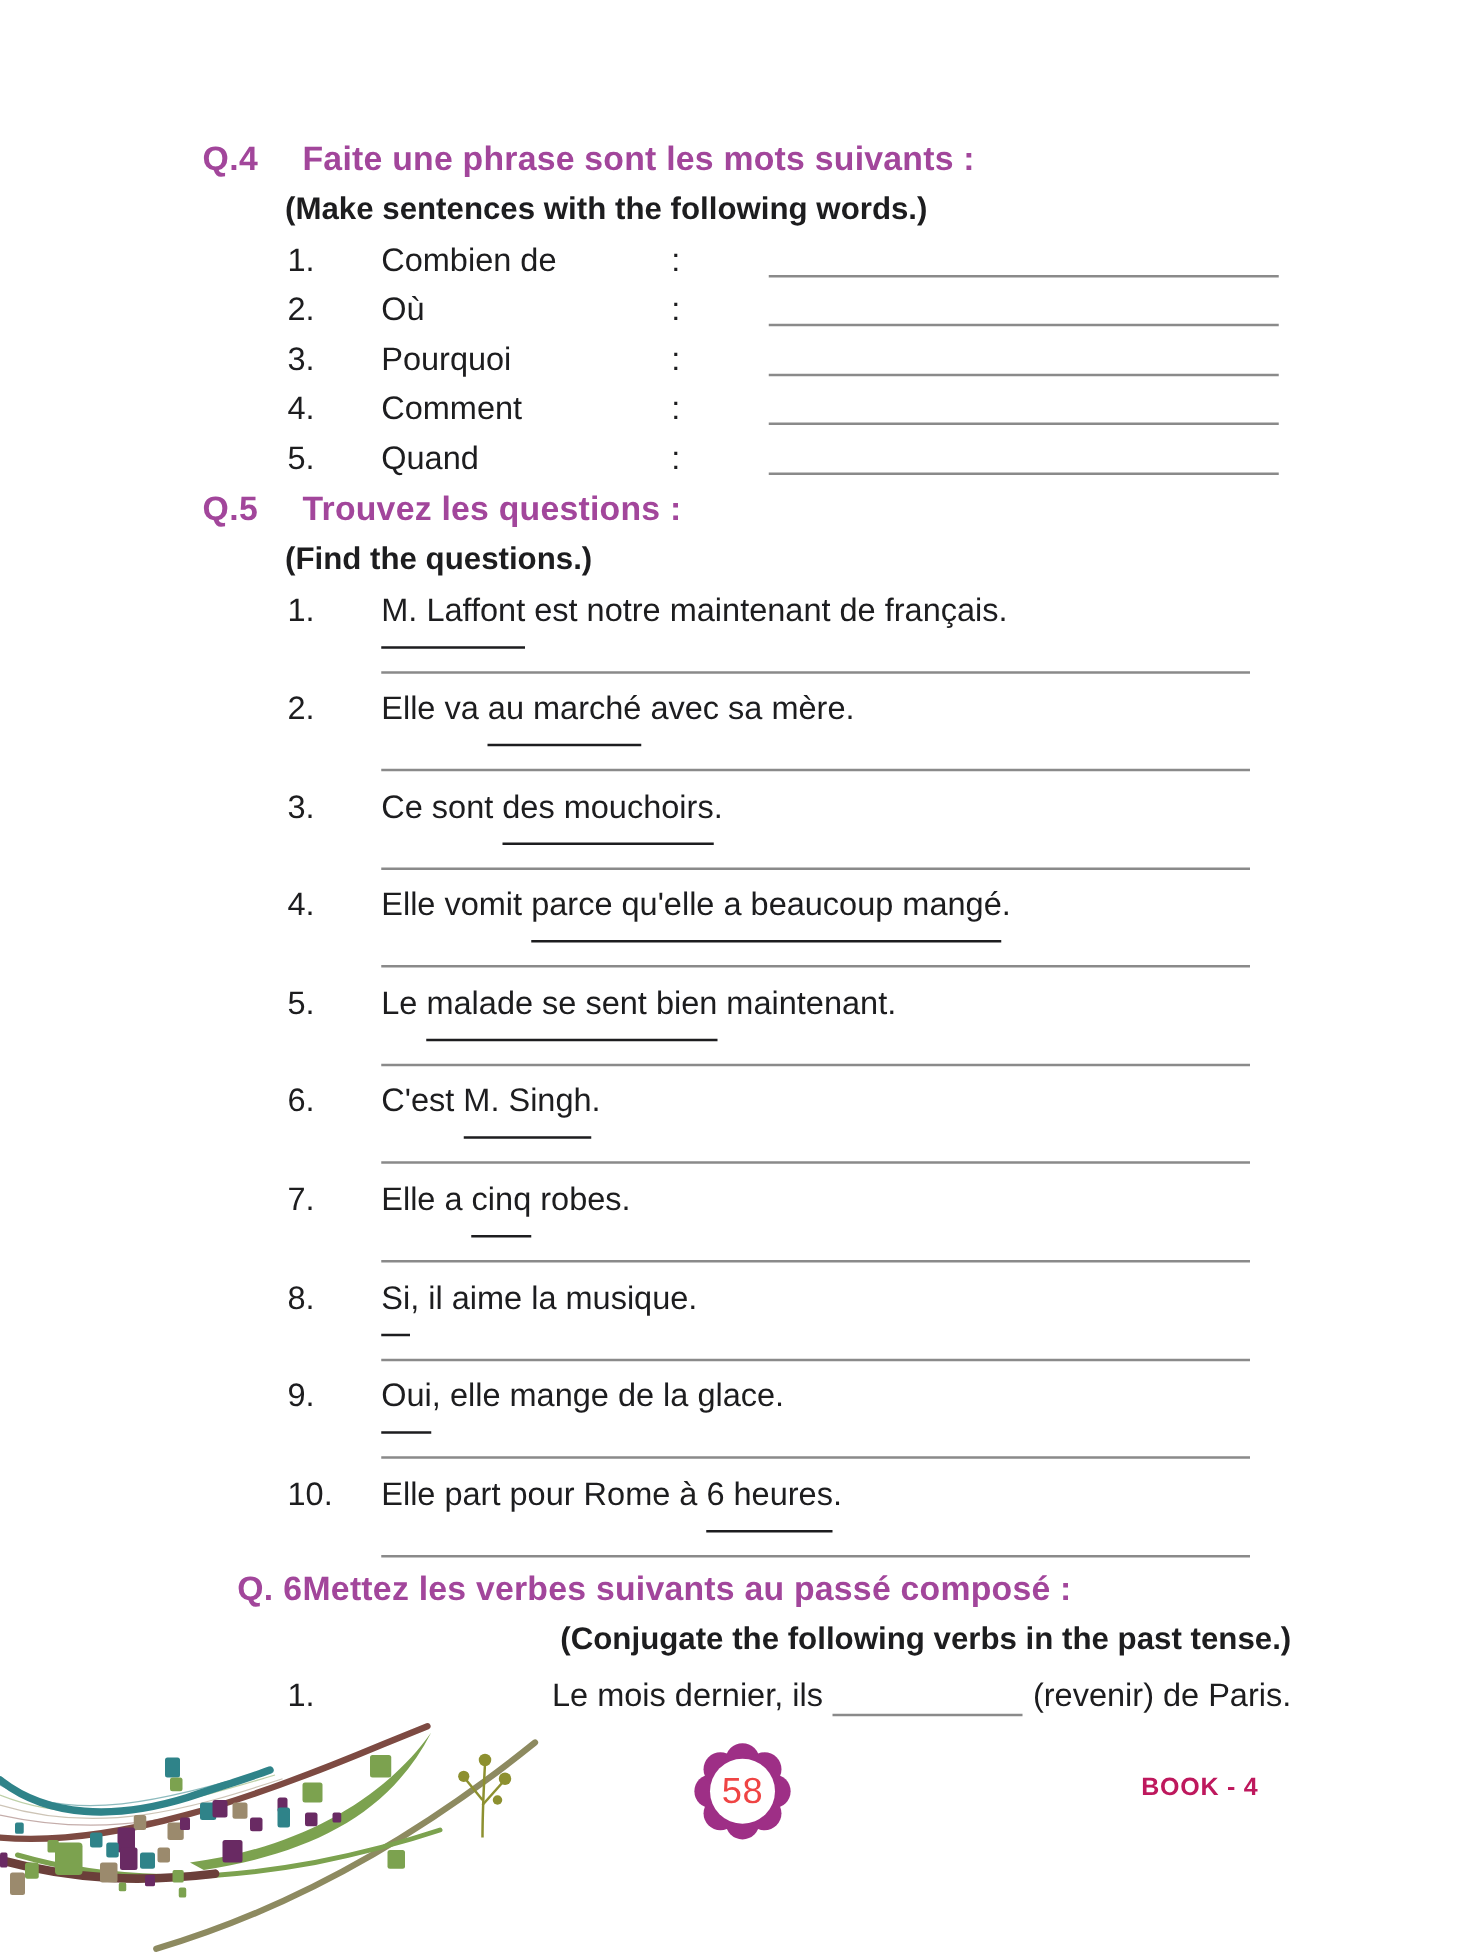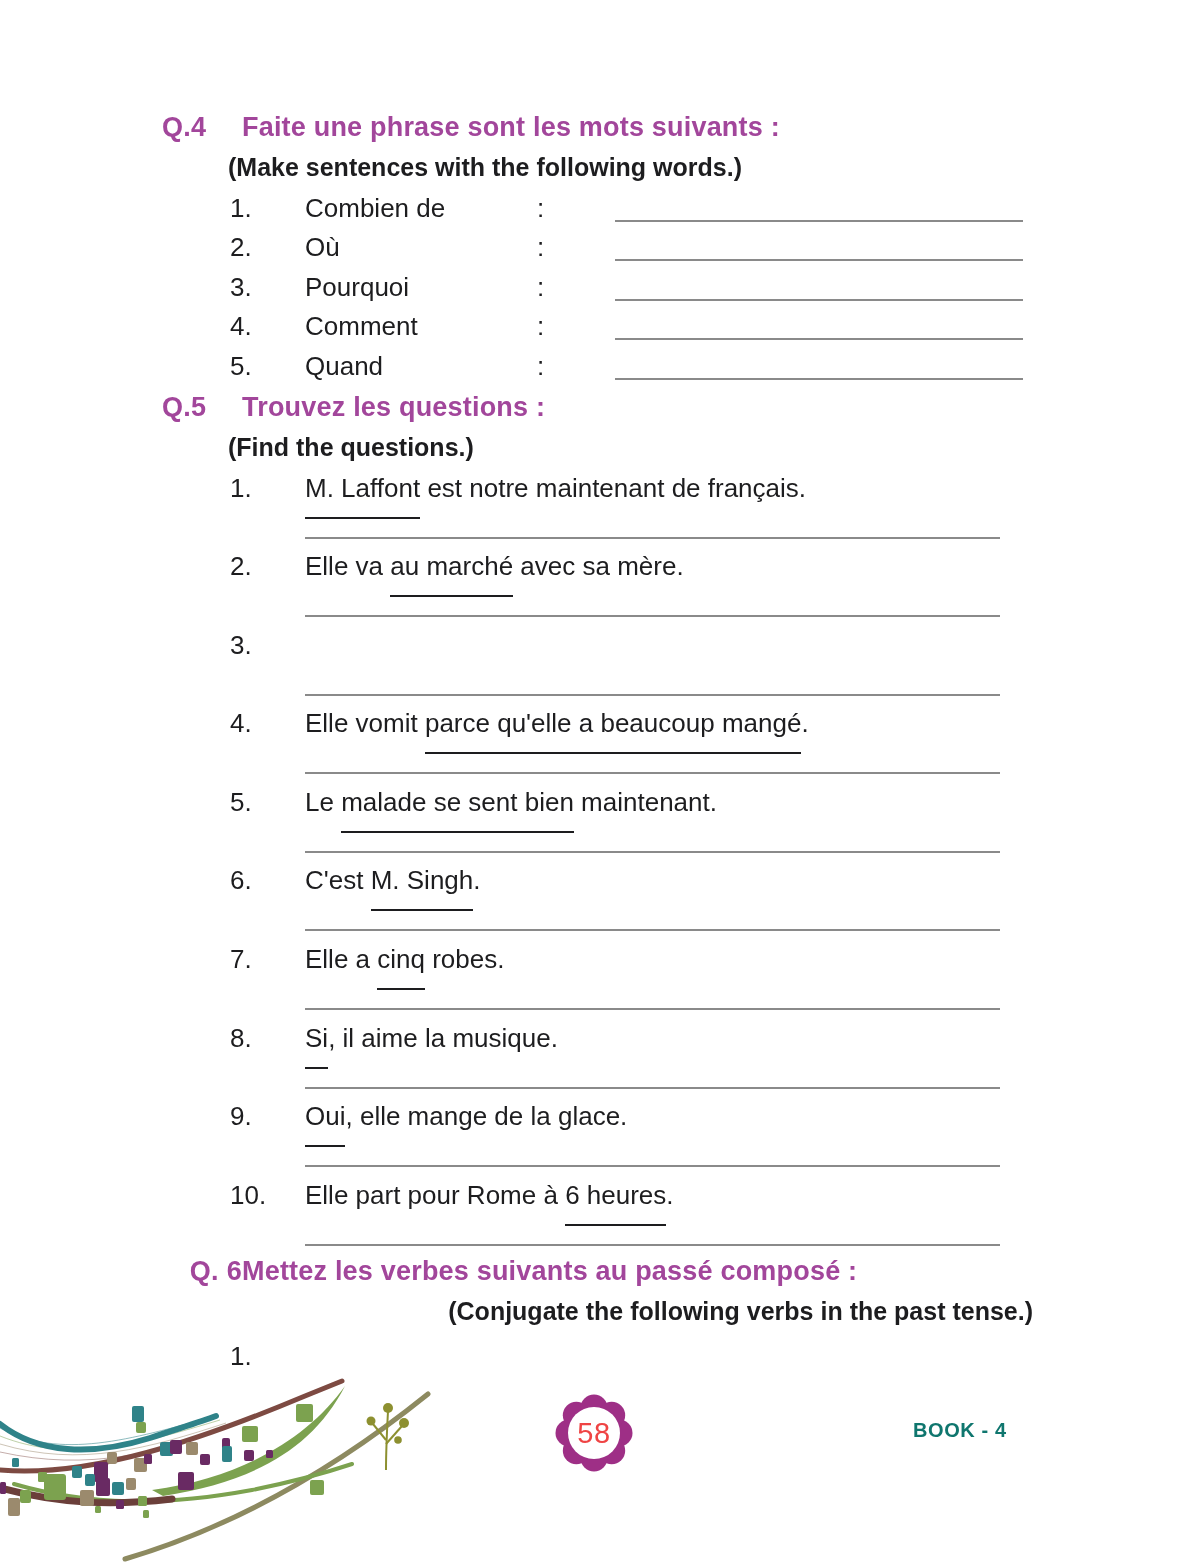--- a/index.html
+++ b/index.html
@@ -74,21 +74,21 @@
   .art-svg{position:absolute;left:0;bottom:0;width:470px;height:185px;}
   .flower-badge{position:absolute;left:555px;top:1394px;width:78px;height:78px;}
   .flower-badge svg{width:78px;height:78px;display:block;}
   .flower-num{
     position:absolute;left:0;top:0;width:78px;height:78px;
     display:flex;align-items:center;justify-content:center;
     font-size:29px;color:#ef4444;letter-spacing:.5px;
   }
   .book-label{
     position:absolute;left:913px;top:1419px;
-    font-size:20px;font-weight:bold;letter-spacing:.6px;color:#0f766e;
+    font-size:20px;font-weight:bold;letter-spacing:.6px;color:#be185d;
   }
 </style>
 </head>
 <body>
 
 <div class="page">
   <div class="content">
 
     <section class="section-q4">
       <div class="q-head">
@@ -142,20 +142,21 @@
             <div class="q5-sentence"><span class="useg">M. Laffont</span><span> est notre maintenant de français.</span></div>
             <div class="q5-blank"></div>
           </div>
           <div class="q5-item">
             <span class="num">2.</span>
             <div class="q5-sentence"><span>Elle va </span><span class="useg">au marché</span><span> avec sa mère.</span></div>
             <div class="q5-blank"></div>
           </div>
           <div class="q5-item">
             <span class="num">3.</span>
+            <div class="q5-sentence"><span>Ce sont </span><span class="useg">des mouchoirs</span><span>.</span></div>
             <div class="q5-blank"></div>
           </div>
           <div class="q5-item">
             <span class="num">4.</span>
             <div class="q5-sentence"><span>Elle vomit </span><span class="useg">parce qu'elle a beaucoup mangé</span><span>.</span></div>
             <div class="q5-blank"></div>
           </div>
           <div class="q5-item">
             <span class="num">5.</span>
             <div class="q5-sentence"><span>Le </span><span class="useg">malade se sent bien</span><span> maintenant.</span></div>
@@ -191,20 +192,21 @@
 
     <section class="section-q6">
       <div class="q-head">
         <span class="q-label">Q. 6</span>
         <h2 class="q-title">Mettez les verbes suivants au passé composé :</h2>
       </div>
       <div class="q-subtitle">(Conjugate the following verbs in the past tense.)</div>
       <div class="q6-items">
           <div class="q6-row">
             <span class="num">1.</span>
+            <div class="q6-text"><span>Le mois dernier, ils</span><span class="inline-blank"></span><span>(revenir) de Paris.</span></div>
           </div>
         </div>
     </section>
 
   </div>
 
   <svg class="art-svg" viewBox="0 0 470 185" aria-hidden="true">
 
     <path d="M0,50 C60,82 130,62 215,38" fill="none" stroke="#2f8389" stroke-width="1" opacity="0.55"></path>
     <path d="M0,58 C70,86 140,66 220,42" fill="none" stroke="#7ca24f" stroke-width="1" opacity="0.5"></path>

